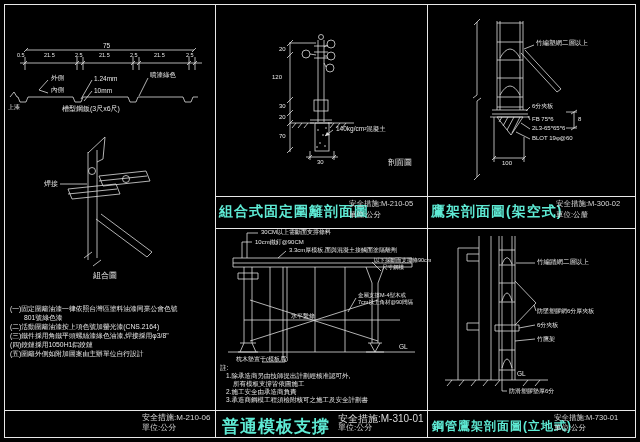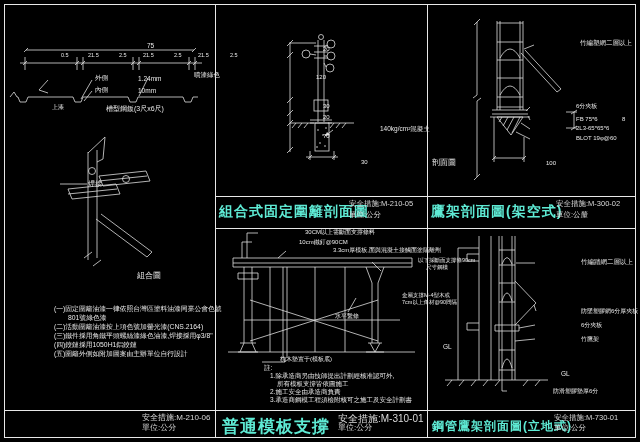--- a/index.html
+++ b/index.html
@@ -1,19 +1,19 @@
 <!DOCTYPE html>
 <html><head>
 <meta charset="utf-8">
 <style>
   html,body{margin:0;padding:0;background:#000;}
   .stage{position:relative;width:640px;height:442px;background:#000;overflow:hidden;
          font-family:"Liberation Sans",sans-serif;}
   .art{position:absolute;left:0;top:0;}
-  .lbl{position:absolute;color:#e8e8e8;white-space:nowrap;line-height:1;margin-left:44px;}
+  .lbl{position:absolute;color:#e8e8e8;white-space:nowrap;line-height:1;}
   .ttl{position:absolute;color:#5eead4;font-weight:bold;white-space:nowrap;letter-spacing:1px;}
   .meta{position:absolute;color:#d9d9d9;white-space:nowrap;line-height:1;}
 </style>
 </head>
 <body>
 
 <div class="stage">
 
   <svg class="art" width="640" height="442" viewBox="0 0 640 442">
 

